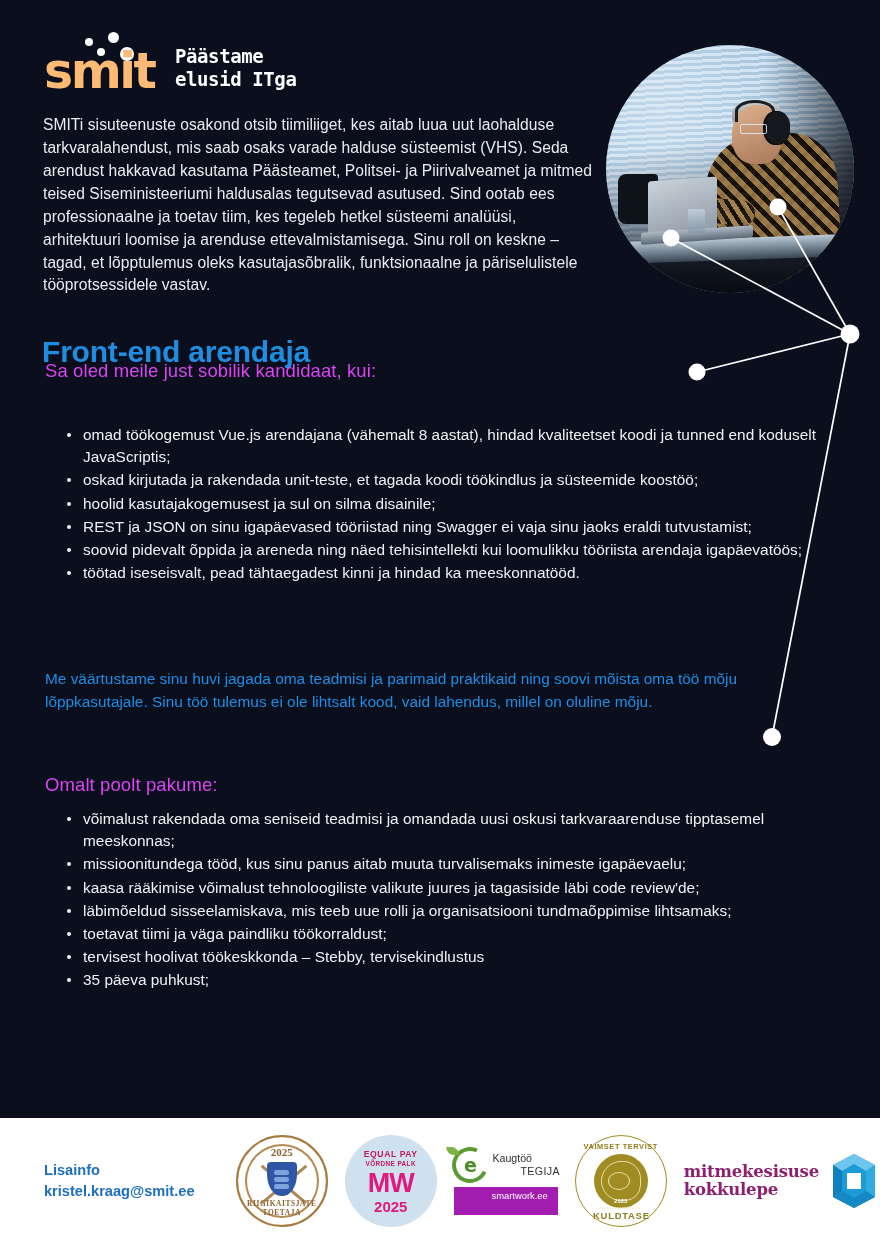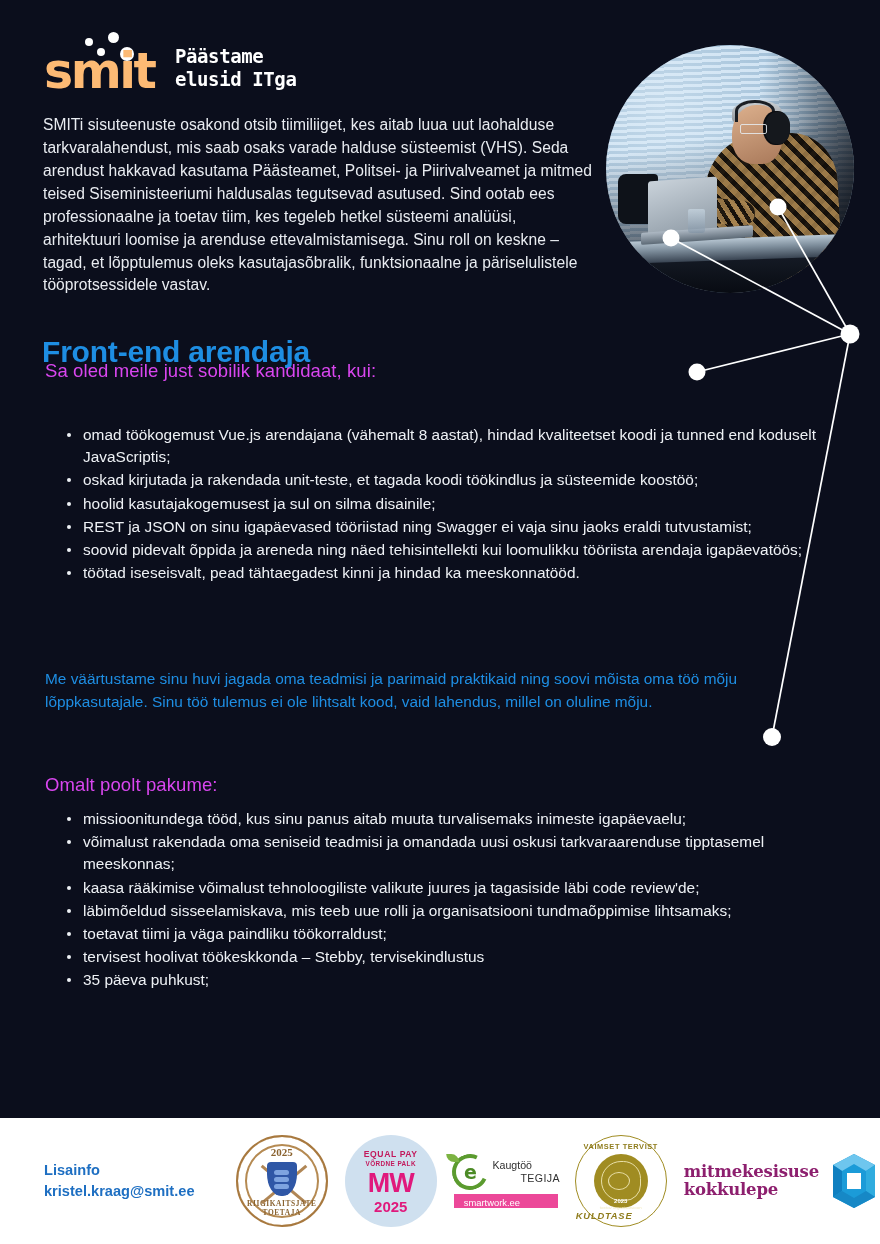--- a/index.html
+++ b/index.html
@@ -381,23 +381,23 @@
   }
   .badge-kt .ering span { transform: rotate(20deg); }
   .badge-kt .leaf {
     position: absolute; top: -9px; left: -4px;
     width: 13px; height: 8px; background: #7cb342;
     border-radius: 0 12px 0 12px; transform: rotate(-18deg);
   }
   .badge-kt .txt { font-size: 10.6px; color: #2f2f2f; line-height: 1.25; font-weight: 400; }
   .badge-kt .txt b { font-weight: 400; letter-spacing: .4px; margin-left: 28px; }
   .badge-kt .bar {
-    background: #ec4899; color: #ffffff;
-    font-size: 9.4px; padding: 3px 10px 0;
-    width: 100%; text-align: left;
+    background: #a21caf; color: #ffffff;
+    font-size: 9.4px; padding: 3px 10px 14px;
+    width: 100%; text-align: right;
   }
 
   
   .badge-vt {
     position: relative;
     width: 92px; height: 92px; border-radius: 50%;
     border: 1.5px solid #a08c22;
     display: flex; align-items: center; justify-content: center;
     background: #ffffff;
   }
@@ -412,22 +412,22 @@
   .badge-vt .face2 {
     position: absolute; left: 14px; top: 18px;
     width: 22px; height: 18px;
     border: 1.4px solid #e8dfa8; border-radius: 50%;
   }
   .badge-vt .top {
     position: absolute; top: 6px; left: 0; right: 0; text-align: center;
     font-size: 7.4px; font-weight: 700; color: #8f7c1c; letter-spacing: .6px;
   }
   .badge-vt .bot {
-    position: absolute; bottom: 5px; left: 0; right: 0; text-align: left;
-    font-size: 9.4px; font-weight: 700; color: #8f7c1c; letter-spacing: .8px; font-style: italic;
+    position: absolute; bottom: 5px; left: 0; right: 16px; text-align: right;
+    font-size: 9.4px; font-weight: 700; color: #8f7c1c; letter-spacing: .8px;
   }
   .badge-vt .yr {
     position: absolute; bottom: 22px; left: 0; right: 0; text-align: center;
     font-size: 6px; font-weight: 700; color: #ffffff;
   }
   .badge-vt .sub {
     position: absolute; bottom: 16px; left: 0; right: 0; text-align: center;
     font-size: 4.4px; color: #f0e9c0;
   }
 
@@ -509,22 +509,22 @@
       <li>REST ja JSON on sinu igapäevased tööriistad ning Swagger ei vaja sinu jaoks eraldi tutvustamist;</li>
       <li>soovid pidevalt õppida ja areneda ning näed tehisintellekti kui loomulikku tööriista arendaja igapäevatöös;</li>
       <li>töötad iseseisvalt, pead tähtaegadest kinni ja hindad ka meeskonnatööd.</li>
     </ul>
 
     <p class="value-note">Me väärtustame sinu huvi jagada oma teadmisi ja parimaid praktikaid ning soovi mõista oma töö mõju lõppkasutajale. Sinu töö tulemus ei ole lihtsalt kood, vaid lahendus, millel on oluline mõju.</p>
 
     <h2 class="section-head offer">Omalt poolt pakume:</h2>
 
     <ul class="blist offer-list">
+      <li>võimalust rakendada oma seniseid teadmisi ja omandada uusi oskusi tarkvaraarenduse tipptasemel meeskonnas;</li>
       <li>missioonitundega tööd, kus sinu panus aitab muuta turvalisemaks inimeste igapäevaelu;</li>
-      <li>võimalust rakendada oma seniseid teadmisi ja omandada uusi oskusi tarkvaraarenduse tipptasemel meeskonnas;</li>
       <li>kaasa rääkimise võimalust tehnoloogiliste valikute juures ja tagasiside läbi code review'de;</li>
       <li>läbimõeldud sisseelamiskava, mis teeb uue rolli ja organisatsiooni tundmaõppimise lihtsamaks;</li>
       <li>toetavat tiimi ja väga paindliku töökorraldust;</li>
       <li>tervisest hoolivat töökeskkonda – Stebby, tervisekindlustus</li>
       <li>35 päeva puhkust;</li>
     </ul>
 
   </div>
 
   <div class="footer">

